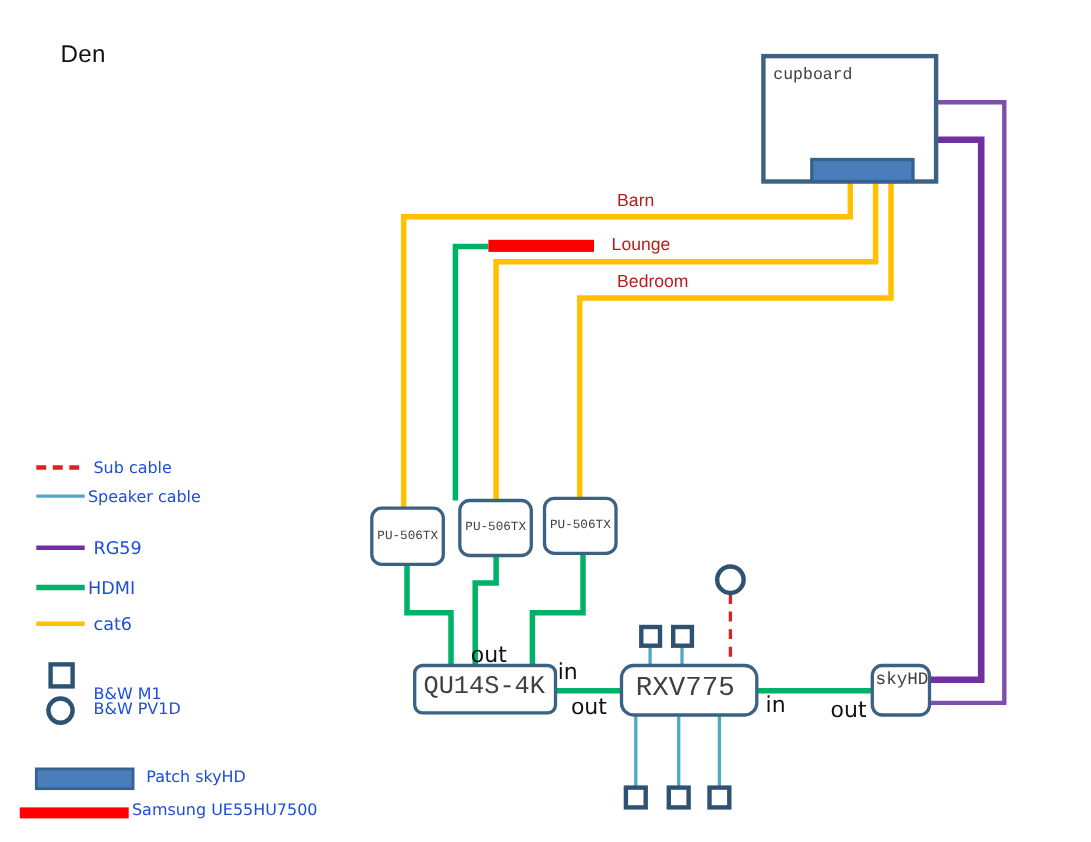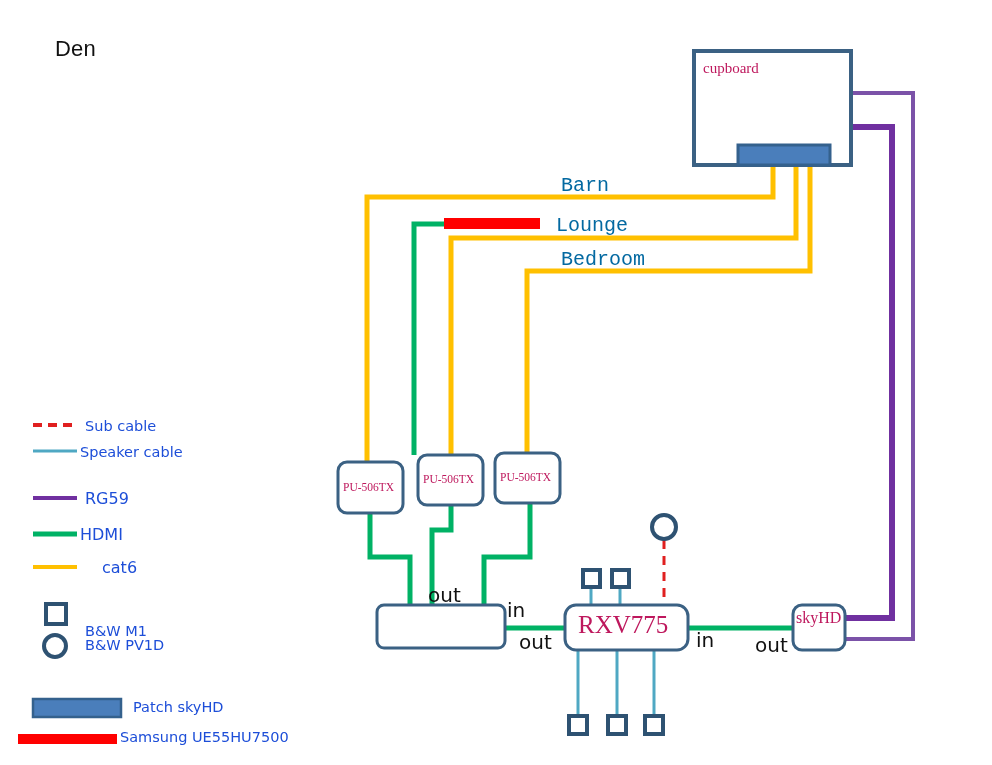--- a/index.html
+++ b/index.html
@@ -18,28 +18,28 @@
 
   
   #den-title{
     left:55px;top:36px;
     font-family:"Liberation Sans", sans-serif;
     font-size:22px;letter-spacing:.2px;color:#111;
   }
 
   
   .room-label{
-    font-family:Liberation Mono, monospace;
-    font-size:20px;color:#0369a1;
+    font-family:Liberation Sans, sans-serif;
+    font-size:16px;color:#b91c1c;
   }
 
   
   .box-caption{
-    font-family:Liberation Serif, serif;
-    color:#be185d;
+    font-family:Liberation Mono, monospace;
+    color:#404040;
     pointer-events:none;
   }
   .cap-cupboard{left:703px;top:60px;font-size:15px;}
   .cap-pu1{left:343px;top:481px;font-size:11.5px;}
   .cap-pu2{left:423px;top:473px;font-size:11.5px;}
   .cap-pu3{left:500px;top:471px;font-size:11.5px;}
   .cap-qu{left:385px;top:611px;font-size:23px;}
   .cap-rxv{left:578px;top:611px;font-size:25px;}
   .cap-sky{left:796px;top:609px;font-size:16px;text-align:center;}
 
@@ -167,32 +167,33 @@
   <div class="lbl" id="den-title">Den</div>
 
   <div class="lbl room-label" style="left:561px;top:174px;">Barn</div>
   <div class="lbl room-label" style="left:556px;top:214px;">Lounge</div>
   <div class="lbl room-label" style="left:561px;top:248px;">Bedroom</div>
 
   <div class="lbl box-caption cap-cupboard">cupboard</div>
   <div class="lbl box-caption cap-pu1">PU-506TX</div>
   <div class="lbl box-caption cap-pu2">PU-506TX</div>
   <div class="lbl box-caption cap-pu3">PU-506TX</div>
+  <div class="lbl box-caption cap-qu">QU14S-4K</div>
   <div class="lbl box-caption cap-rxv">RXV775</div>
   <div class="lbl box-caption cap-sky">skyHD</div>
 
   <div class="lbl port" style="left:428px;top:583px;">out</div>
   <div class="lbl port" style="left:507px;top:598px;">in</div>
   <div class="lbl port" style="left:519px;top:630px;">out</div>
   <div class="lbl port" style="left:696px;top:628px;">in</div>
   <div class="lbl port" style="left:755px;top:633px;">out</div>
 
   <div class="lbl legend-text" style="left:85px;top:418px;">Sub cable</div>
   <div class="lbl legend-text" style="left:80px;top:444px;">Speaker cable</div>
   <div class="lbl legend-text big" style="left:85px;top:489px;">RG59</div>
   <div class="lbl legend-text big" style="left:80px;top:525px;">HDMI</div>
-  <div class="lbl legend-text big" style="left:102px;top:558px;">cat6</div>
+  <div class="lbl legend-text big" style="left:85px;top:558px;">cat6</div>
   <div class="lbl legend-text" style="left:85px;top:605px;margin-top:18px;">B&amp;W M1</div>
   <div class="lbl legend-text" style="left:85px;top:637px;">B&amp;W PV1D</div>
   <div class="lbl legend-text" style="left:133px;top:699px;">Patch skyHD</div>
   <div class="lbl legend-text" style="left:120px;top:729px;">Samsung UE55HU7500</div>
 
 </div>
 
 </body></html>

